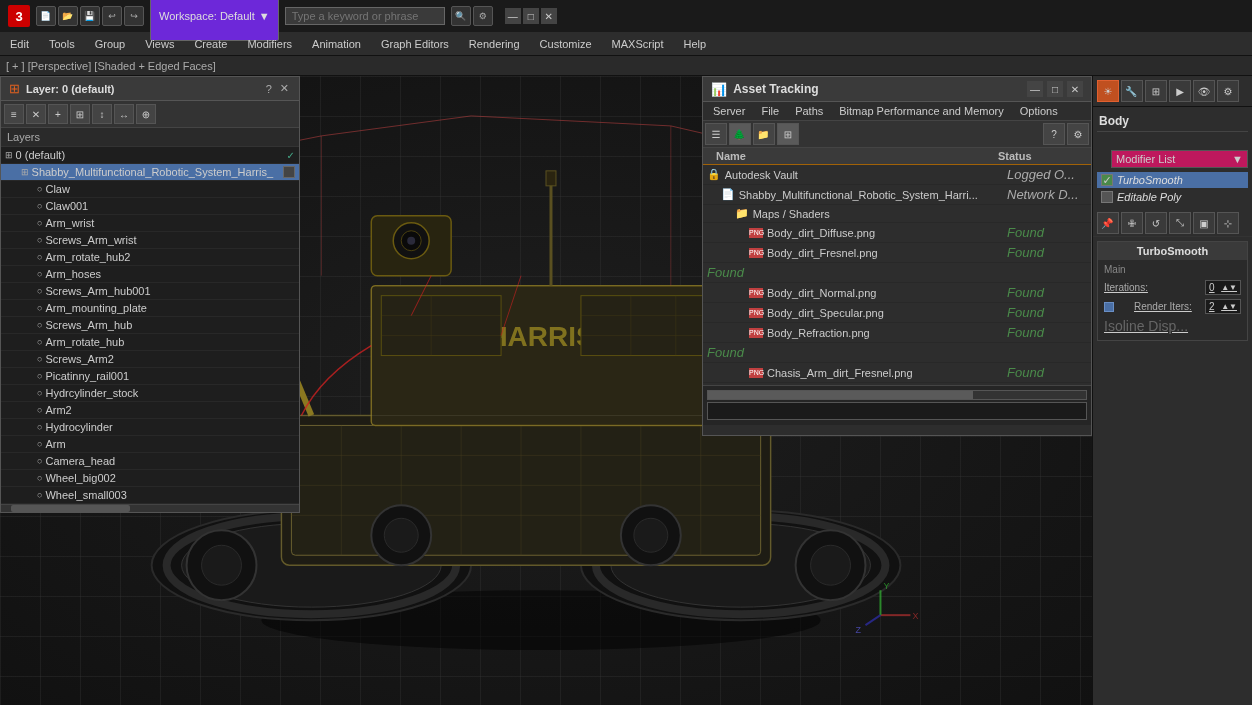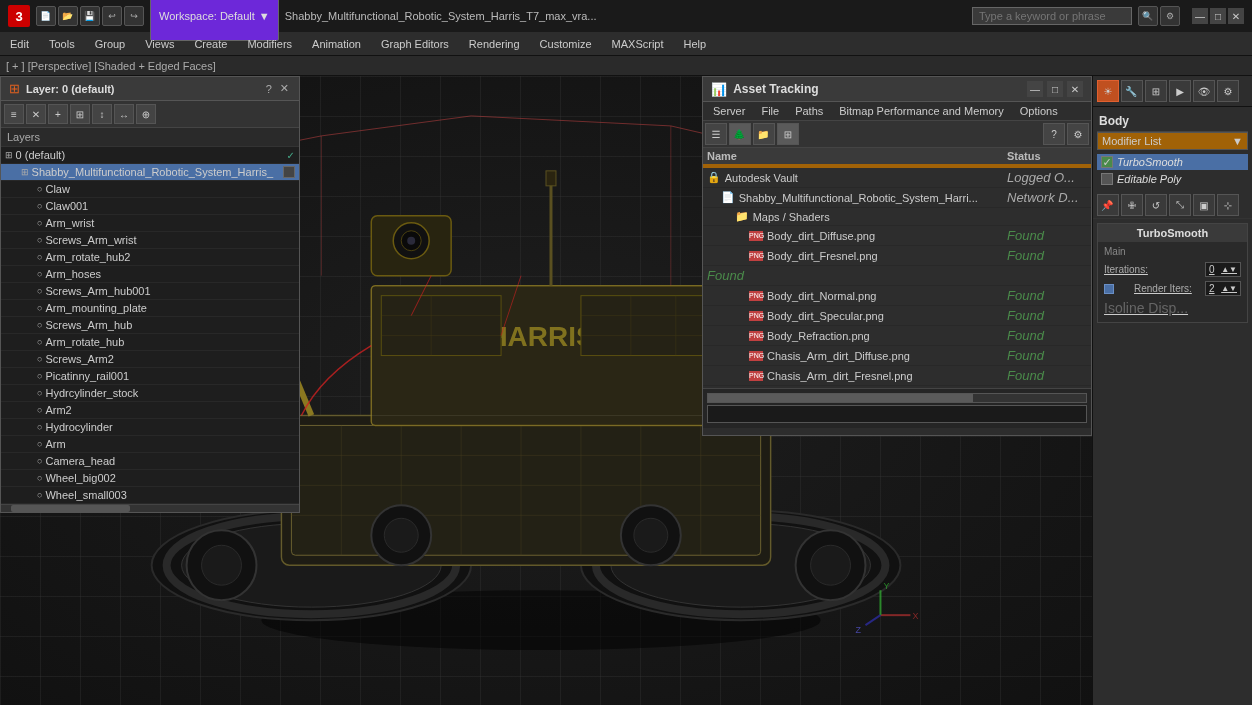--- a/index.html
+++ b/index.html
@@ -96,24 +96,24 @@
     #right-panel-icons {
       display: flex; flex-wrap: wrap; padding: 4px; gap: 2px; border-bottom: 1px solid #111;
     }
     .rp-icon { width: 22px; height: 22px; background: #3a3a3a; border: 1px solid #555; display: flex; align-items: center; justify-content: center; font-size: 10px; color: #ccc; cursor: pointer; }
     .rp-icon.active { background: #c05020; border-color: #e06030; }
 
     #modifier-panel {
       padding: 4px;
     }
     #modifier-title {
-      font-size: 12px; font-weight: bold; color: #ddd; padding: 3px 2px; border-bottom: 1px solid #444; margin-bottom: 0;
+      font-size: 12px; font-weight: bold; color: #ddd; padding: 3px 2px; border-bottom: 1px solid #444; margin-bottom: 18px;
     }
     .modifier-list-header {
-      background: #a16207; border: 1px solid #555; padding: 2px 4px; display: flex; align-items: center; justify-content: space-between; margin-bottom: 4px;
+      background: #be185d; border: 1px solid #555; padding: 2px 4px; display: flex; align-items: center; justify-content: space-between; margin-bottom: 4px; margin-left: 14px;
     }
     .modifier-entry {
       display: flex; align-items: center; padding: 2px 4px; gap: 4px; margin-bottom: 1px;
     }
     .modifier-entry.active { background: #4a6fa5; }
     .mod-checkbox { width: 12px; height: 12px; background: #555; border: 1px solid #777; display: flex; align-items: center; justify-content: center; }
     .mod-checkbox.checked { background: #4a8a4a; }
     .mod-name { font-size: 11px; color: #ddd; font-style: italic; }
 
     
@@ -189,21 +189,21 @@
       background: #2d2d2d; display: flex; border-bottom: 1px solid #444; padding: 2px; align-items: flex-end;
     }
     .at-menu { padding: 1px 8px; font-size: 11px; color: #ccc; cursor: pointer; }
     #at-toolbar {
       background: #333; padding: 2px; display: flex; gap: 2px; border-bottom: 1px solid #444;
     }
     .at-tb-btn { width: 22px; height: 22px; background: #444; border: 1px solid #555; display: flex; align-items: center; justify-content: center; font-size: 10px; color: #ccc; cursor: pointer; }
     .at-tb-btn.active { background: #5a5a5a; }
 
     #at-table-header {
-      display: flex; background: #3a3a3a; border-bottom: 4px solid #a16207; padding: 2px 4px;
+      display: flex; background: #3a3a3a; border-bottom: 1px solid #a16207; padding: 2px 13px;
     }
     .at-th { font-size: 11px; color: #bbb; font-weight: bold; }
     .at-th.name { flex: 1; }
     .at-th.status { width: 80px; }
 
     #at-list { overflow-y: auto; flex: 1; }
     .at-row {
       display: flex; align-items: center; padding: 2px 4px; border-bottom: 1px solid #282828; cursor: pointer;
     }
     .at-row-name { flex: 1; font-size: 11px; color: #ccc; overflow: hidden; text-overflow: ellipsis; white-space: nowrap; display: flex; align-items: center; gap: 4px; }
@@ -239,21 +239,20 @@
     <div class="tb-btn">📄</div>
     <div class="tb-btn">📂</div>
     <div class="tb-btn">💾</div>
     <div class="tb-btn">↩</div>
     <div class="tb-btn">↪</div>
   </div>
   <div class="workspace-btn">
     <span>Workspace: Default</span>
     <span>▼</span>
   </div>
-  <div class="title-text">Shabby_Multifunctional_Robotic_System_Harris_T7_max_vra...</div>
   <input class="search-box" placeholder="Type a keyword or phrase" style="">
   <div class="toolbar-icons">
     <div class="tb-btn">🔍</div>
     <div class="tb-btn">⚙</div>
   </div>
   <div class="window-controls">
     <button class="win-btn">—</button>
     <button class="win-btn">□</button>
     <button class="win-btn">✕</button>
   </div>
@@ -620,24 +619,20 @@
             <div class="at-row-status" style="color:#4a8a4a">Found</div>
           </div>
           <div class="at-row">
             <div class="at-row-name" style="padding-left:42px">
               <span class="at-file-icon">PNG</span>
               <span>Body_Refraction.png</span>
             </div>
             <div class="at-row-status" style="color:#4a8a4a">Found</div>
           </div>
           <div class="at-row">
-            <div class="at-row-name" style="padding-left:42px">
-              <span class="at-file-icon">PNG</span>
-              <span>Chasis_Arm_dirt_Diffuse.png</span>
-            </div>
             <div class="at-row-status" style="color:#4a8a4a">Found</div>
           </div>
           <div class="at-row">
             <div class="at-row-name" style="padding-left:42px">
               <span class="at-file-icon">PNG</span>
               <span>Chasis_Arm_dirt_Fresnel.png</span>
             </div>
             <div class="at-row-status" style="color:#4a8a4a">Found</div>
           </div>
           <div class="at-row">

